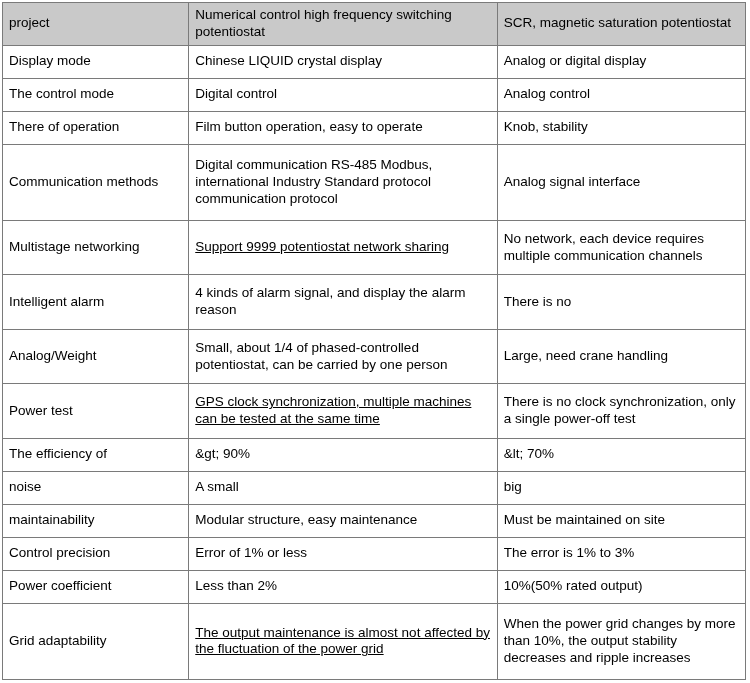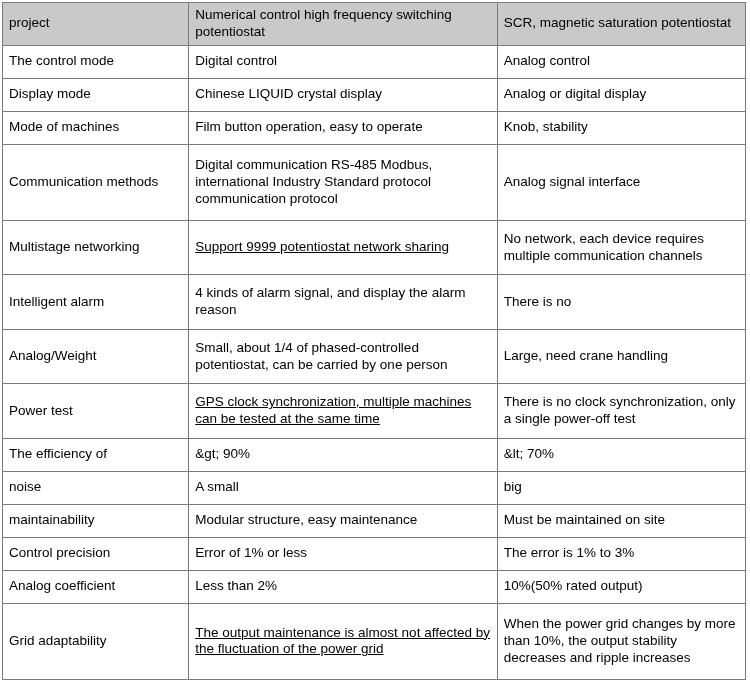--- a/index.html
+++ b/index.html
@@ -62,31 +62,31 @@
     </colgroup>
     <thead>
       <tr>
         <th>project</th>
         <th>Numerical control high frequency switching potentiostat</th>
         <th>SCR, magnetic saturation potentiostat</th>
       </tr>
     </thead>
     <tbody id="table-body">
         <tr class="cellrow">
+          <td class="c1">Display mode</td>
+          <td class="c2">Chinese LIQUID crystal display</td>
+          <td class="c3">Analog or digital display</td>
+        </tr>
+        <tr class="cellrow">
           <td class="c1">The control mode</td>
           <td class="c2">Digital control</td>
           <td class="c3">Analog control</td>
         </tr>
         <tr class="cellrow">
-          <td class="c1">Display mode</td>
-          <td class="c2">Chinese LIQUID crystal display</td>
-          <td class="c3">Analog or digital display</td>
-        </tr>
-        <tr class="cellrow">
-          <td class="c1">Mode of machines</td>
+          <td class="c1">There of operation</td>
           <td class="c2">Film button operation, easy to operate</td>
           <td class="c3">Knob, stability</td>
         </tr>
         <tr class="cellrow">
           <td class="c1">Communication methods</td>
           <td class="c2">Digital communication RS-485 Modbus, international Industry Standard protocol communication protocol</td>
           <td class="c3">Analog signal interface</td>
         </tr>
         <tr class="cellrow">
           <td class="c1">Multistage networking</td>
@@ -122,21 +122,21 @@
           <td class="c1">maintainability</td>
           <td class="c2">Modular structure, easy maintenance</td>
           <td class="c3">Must be maintained on site</td>
         </tr>
         <tr class="cellrow">
           <td class="c1">Control precision</td>
           <td class="c2">Error of 1% or less</td>
           <td class="c3">The error is 1% to 3%</td>
         </tr>
         <tr class="cellrow">
-          <td class="c1">Analog coefficient</td>
+          <td class="c1">Power coefficient</td>
           <td class="c2">Less than 2%</td>
           <td class="c3">10%(50% rated output)</td>
         </tr>
         <tr class="cellrow">
           <td class="c1">Grid adaptability</td>
           <td class="c2 center">The output maintenance is almost not affected by the fluctuation of the power grid</td>
           <td class="c3">When the power grid changes by more than 10%, the output stability decreases and ripple increases</td>
         </tr>
       </tbody>
   </table>

